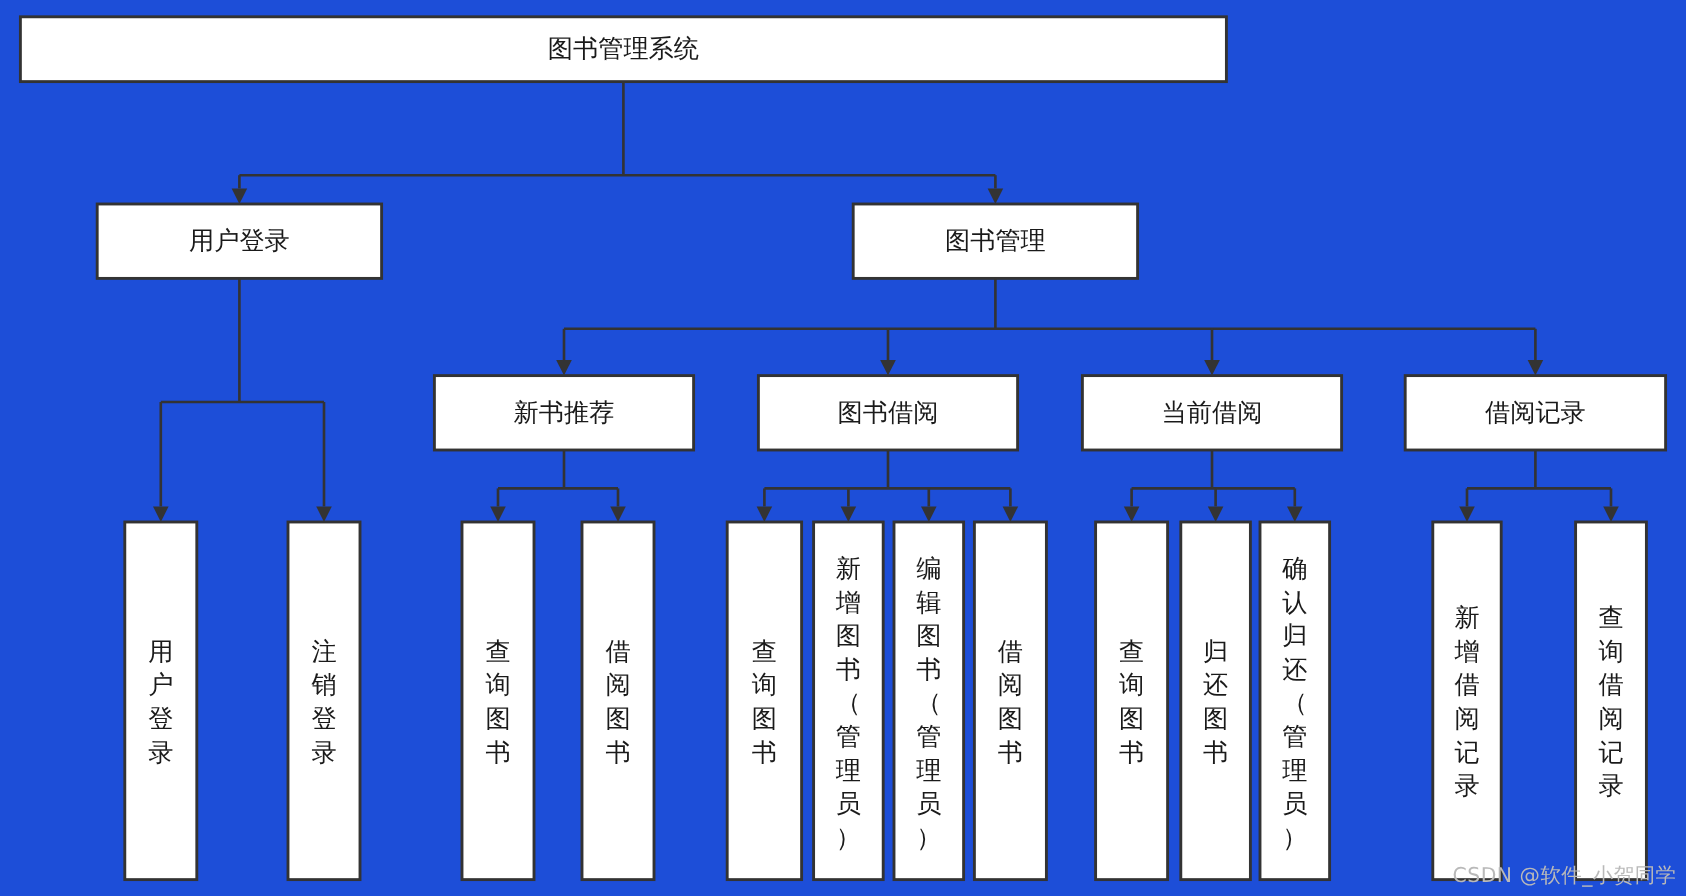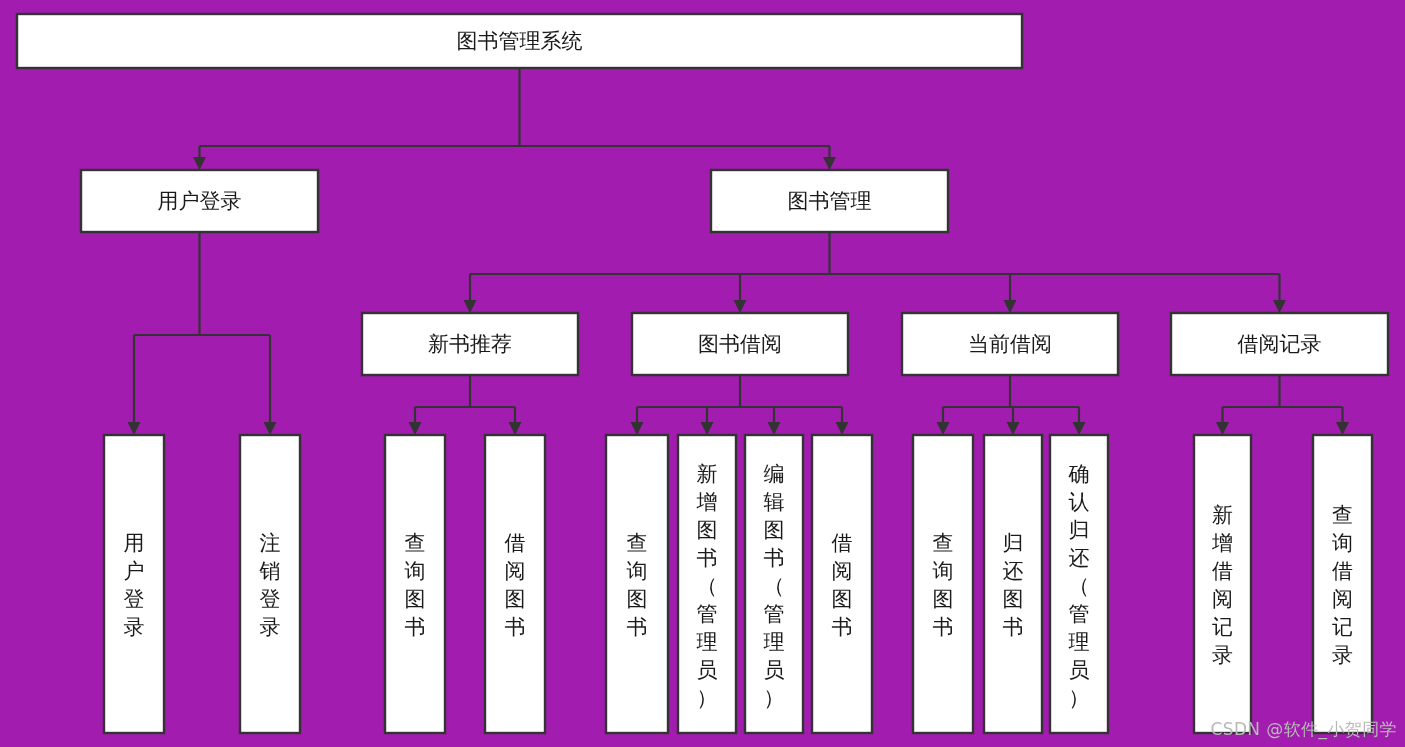--- a/index.html
+++ b/index.html
@@ -10,21 +10,21 @@
   body {
     width: 1405px;
     height: 747px;
     font-family: "DejaVu Sans", "Liberation Sans", sans-serif;
     overflow: hidden;
   }
   #chart-root {
     position: relative;
     width: 1405px;
     height: 747px;
-    background: #a21caf;
+    background: #1d4ed8;
   }
   svg.diagram {
     position: absolute;
     top: 0;
     left: 0;
     width: 1405px;
     height: 747px;
     display: block;
   }
   .node-box {

